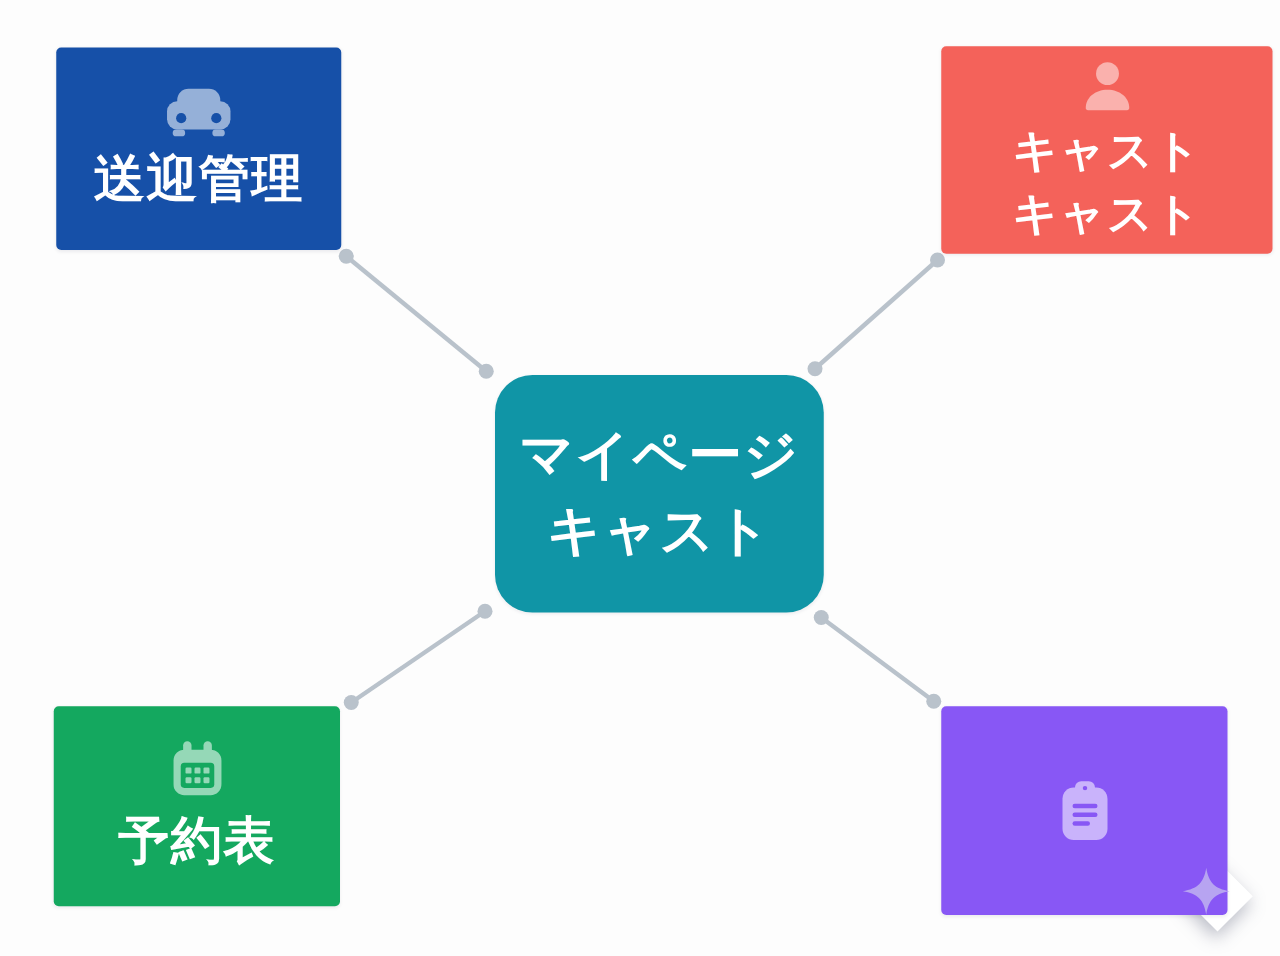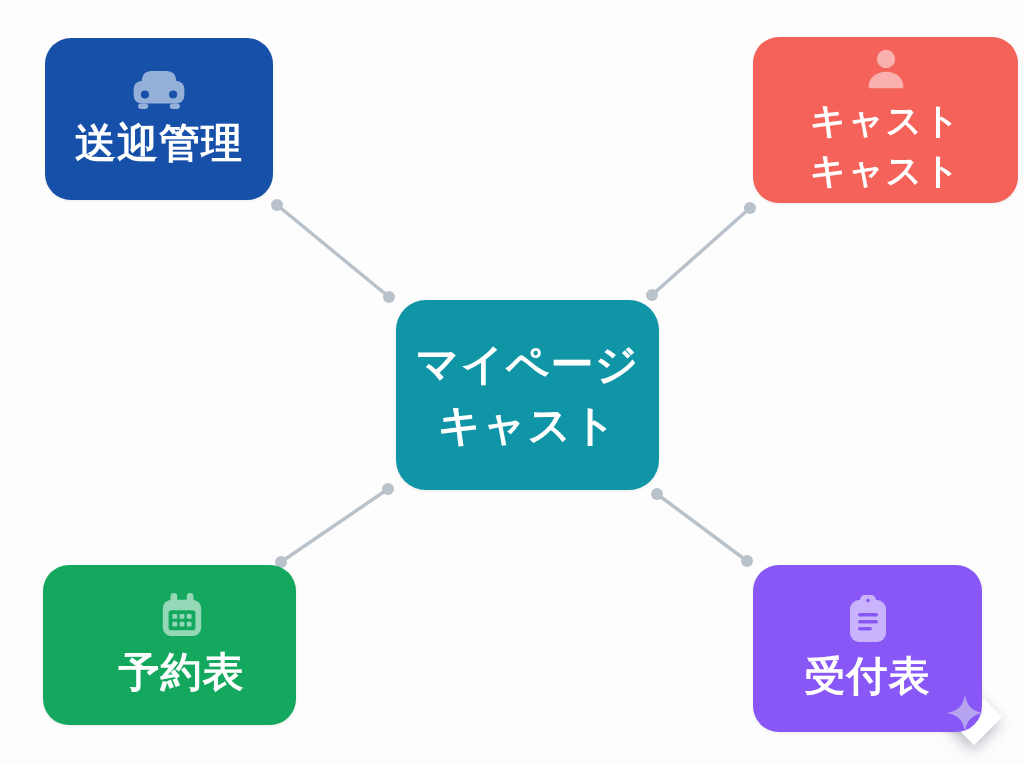--- a/index.html
+++ b/index.html
@@ -18,21 +18,21 @@
     left: 0; top: 0;
     width: 1024px; height: 765px;
     z-index: 0;
     pointer-events: none;
   }
 
   
   .card {
     position: absolute;
     z-index: 1;
-    border-radius: 26px;
+    border-radius: 4px;
     display: flex;
     flex-direction: column;
     align-items: center;
     justify-content: center;
     gap: 7px;
     color: #ffffff;
     box-shadow: 0 1px 3px rgba(20,30,60,0.08);
     cursor: pointer;
     text-align: center;
   }
@@ -40,21 +40,21 @@
     font-weight: 700;
     color: #ffffff;
     line-height: 1.25;
     letter-spacing: 1px;
     white-space: nowrap;
   }
 
   .card-pickup      { left: 45px;  top: 38px;  width: 228px; height: 162px; }
   .card-cast        { left: 753px; top: 37px;  width: 265px; height: 166px; }
   .card-center      { left: 396px; top: 300px; width: 263px; height: 190px; border-radius: 30px; }
-  .card-reservation { left: 43px;  top: 565px; width: 229px; height: 160px; padding-left: 24px; }
+  .card-reservation { left: 43px;  top: 565px; width: 229px; height: 160px; }
   .card-reception   { left: 753px; top: 565px; width: 229px; height: 167px; }
 
   .card-pickup .label,
   .card-reservation .label,
   .card-reception .label { font-size: 41px; }
   .card-cast .label      { font-size: 36px; }
   .card-center .label    { font-size: 43px; line-height: 1.3; }
 
   .icon { display: block; }
 
@@ -160,20 +160,19 @@
       <mask id="clipboard-mask">
         <rect x="4" y="6" width="36" height="42" rx="9" fill="#fff"></rect>
         <rect x="14" y="1" width="16" height="14" rx="5" fill="#fff"></rect>
         <circle cx="22" cy="6.5" r="1.8" fill="#000"></circle>
         <rect x="12" y="19" width="20" height="3.6" rx="1.8" fill="#000"></rect>
         <rect x="12" y="26" width="20" height="3.6" rx="1.8" fill="#000"></rect>
         <rect x="12" y="33" width="14" height="3.6" rx="1.8" fill="#000"></rect>
       </mask>
       <rect width="44" height="50" fill="rgba(255,255,255,0.55)" mask="url(#clipboard-mask)"></rect>
     </svg>
-    <div class="label">受付表</div>
   </div>
 
   <svg class="sparkle-star" width="40" height="40" viewBox="0 0 64 64">
     <path d="M32 2 C35 21 43 29 62 32 C43 35 35 43 32 62 C29 43 21 35 2 32 C21 29 29 21 32 2 Z" fill="#b7a4f1"></path>
   </svg>
 
 </div>
 
 </body></html>

